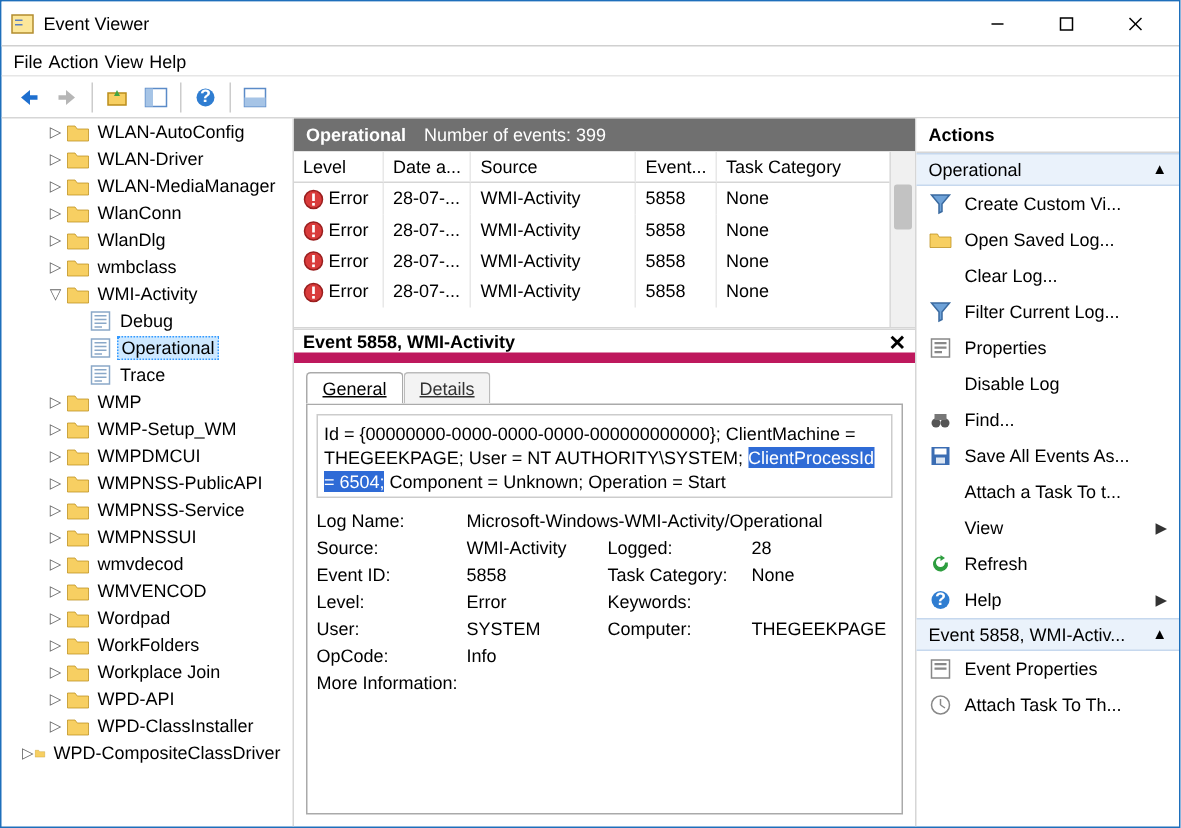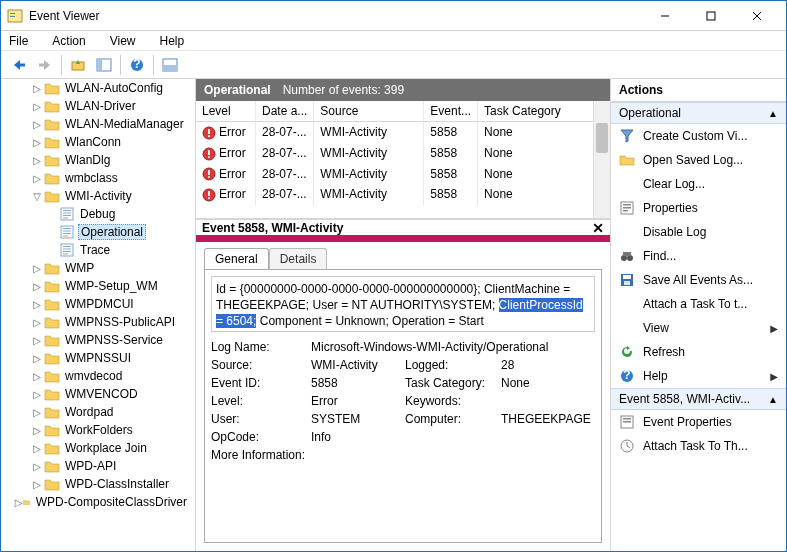--- a/index.html
+++ b/index.html
@@ -3,21 +3,21 @@
 <meta charset="utf-8">
 <style>
 * { box-sizing: border-box; margin: 0; padding: 0; font-family: "Segoe UI", Tahoma, sans-serif; font-size: 12px; }
 body { background: #fff; width: 787px; height: 552px; border: 1px solid #1e6fbb; overflow: hidden; display:flex; flex-direction:column; }
 .titlebar { height: 30px; background:#fff; display:flex; align-items:center; padding:0 6px; border-bottom:1px solid #d0d0d0;}
 .titlebar .app-icon { width:16px; height:16px; margin-right:6px; }
 .titlebar .title { flex:1; }
 .win-btns { display:flex; }
 .win-btn { width:46px; height:28px; display:flex; align-items:center; justify-content:center; }
 .win-btn svg { width:10px; height:10px; }
-.menubar { height:20px; display:flex; gap:24px; padding:0 8px; align-items:center; border-bottom:1px solid #e6e6e6;}
+.menubar { height:20px; display:flex; gap:4px; padding:0 8px; align-items:center; border-bottom:1px solid #e6e6e6;}
 .menubar span { }
 .toolbar { height:28px; display:flex; align-items:center; gap:2px; padding:0 6px; border-bottom:1px solid #d6d6d6;}
 .tbtn { width:24px; height:22px; border:1px solid transparent; display:flex; align-items:center; justify-content:center; }
 .tsep { width:1px; height:20px; background:#ccc; margin:0 2px; }
 .workspace { flex:1; display:flex; min-height:0; }
 .tree { width:195px; border-right:1px solid #d6d6d6; overflow-y:scroll; overflow-x:scroll; padding:2px 0; white-space:nowrap; position:relative; }
 .tree-scrollwrap { position:absolute; inset:0; overflow:auto; }
 .tree .node { display:flex; align-items:center; height:18px; padding-right:6px; }
 .tree .indent { display:inline-block; width:15px; }
 .tree .twisty { width:12px; text-align:center; color:#666; font-size:10px; }
@@ -33,21 +33,21 @@
 .ghead, .grow { display:table-row; }
 .gcell { display:table-cell; padding:3px 6px; border-right:1px solid #e8e8e8; overflow:hidden; text-overflow:ellipsis; white-space:nowrap; }
 .ghead .gcell { background:#fff; border-bottom:1px solid #d6d6d6; font-weight:normal; position:relative; }
 .vscroll { position:absolute; right:0; top:0; bottom:0; width:17px; background:#f0f0f0; border-left:1px solid #dadada; }
 .vthumb { position:absolute; left:2px; right:2px; top:22px; height:30px; background:#c2c2c2; border-radius:2px; }
 .err-icon { width:14px; height:14px; vertical-align:middle; margin-right:3px; }
 .detail-pane { flex:1; display:flex; flex-direction:column; border-top:1px solid #d6d6d6; min-height:0; }
 .detail-title { height:22px; display:flex; align-items:center; padding:0 6px; font-weight:bold; border-bottom:7px solid #be185d; }
 .detail-title .x { margin-left:auto; font-size:14px; font-weight:bold; }
 .tabs { display:flex; gap:0; padding:6px 8px 0 8px; }
-.tab { padding:3px 10px; border:1px solid #aaa; border-bottom:none; background:#fff; border-top-left-radius:3px; border-top-right-radius:3px; position:relative; }
+.tab { padding:3px 10px; border:1px solid #aaa; border-bottom:none; background:#fff; border-top-left-radius:3px; border-top-right-radius:3px; position:relative;text-decoration:underline; }
 .tab.inactive { background:#f3f3f3; border-color:#bbb; color:#333; }
 .tab.active { z-index:2; }
 .detail-body { margin:0 8px 8px 8px; border:1px solid #aaa; flex:1; padding:6px; overflow:hidden; min-height:0; display:flex; flex-direction:column; }
 .desc-box { border:1px solid #ccc; background:#fff; padding:4px; font-size:12px; line-height:1.35; height:56px; overflow:hidden; position:relative; }
 .desc-box .hl { background:#2f6bd6; color:#fff; }
 .fields { margin-top:8px; display:grid; grid-template-columns: 100px 1fr 96px 1fr; row-gap:4px; font-size:12px; overflow:hidden;}
 .fields .lbl { color:#000; }
 .fields .val { overflow:hidden; text-overflow:ellipsis; white-space:nowrap; }
 .link { color:#0645cc; text-decoration:underline; }
 .actions { width:175px; display:flex; flex-direction:column; }
@@ -512,20 +512,28 @@
         </span>
         <span>Open Saved Log...</span>
       </div>
     <div class="action-item">
         <span class="ai-icon"></span>
         <span>Clear Log...</span>
       </div>
     <div class="action-item">
         <span class="ai-icon">
           <svg viewBox="0 0 16 16">
+            <path d="M2 2h12l-5 6v5l-2 1v-6z" fill="#6ea2d8" stroke="#3a6aa0"></path>
+          </svg>
+        </span>
+        <span>Filter Current Log...</span>
+      </div>
+    <div class="action-item">
+        <span class="ai-icon">
+          <svg viewBox="0 0 16 16">
             <rect x="2" y="2" width="12" height="12" fill="#fff" stroke="#888"></rect>
             <rect x="4" y="4" width="8" height="1.5" fill="#888"></rect>
             <rect x="4" y="7" width="8" height="1.5" fill="#888"></rect>
             <rect x="4" y="10" width="5" height="1.5" fill="#888"></rect>
           </svg>
         </span>
         <span>Properties</span>
       </div>
     <div class="action-item">
         <span class="ai-icon"></span>

